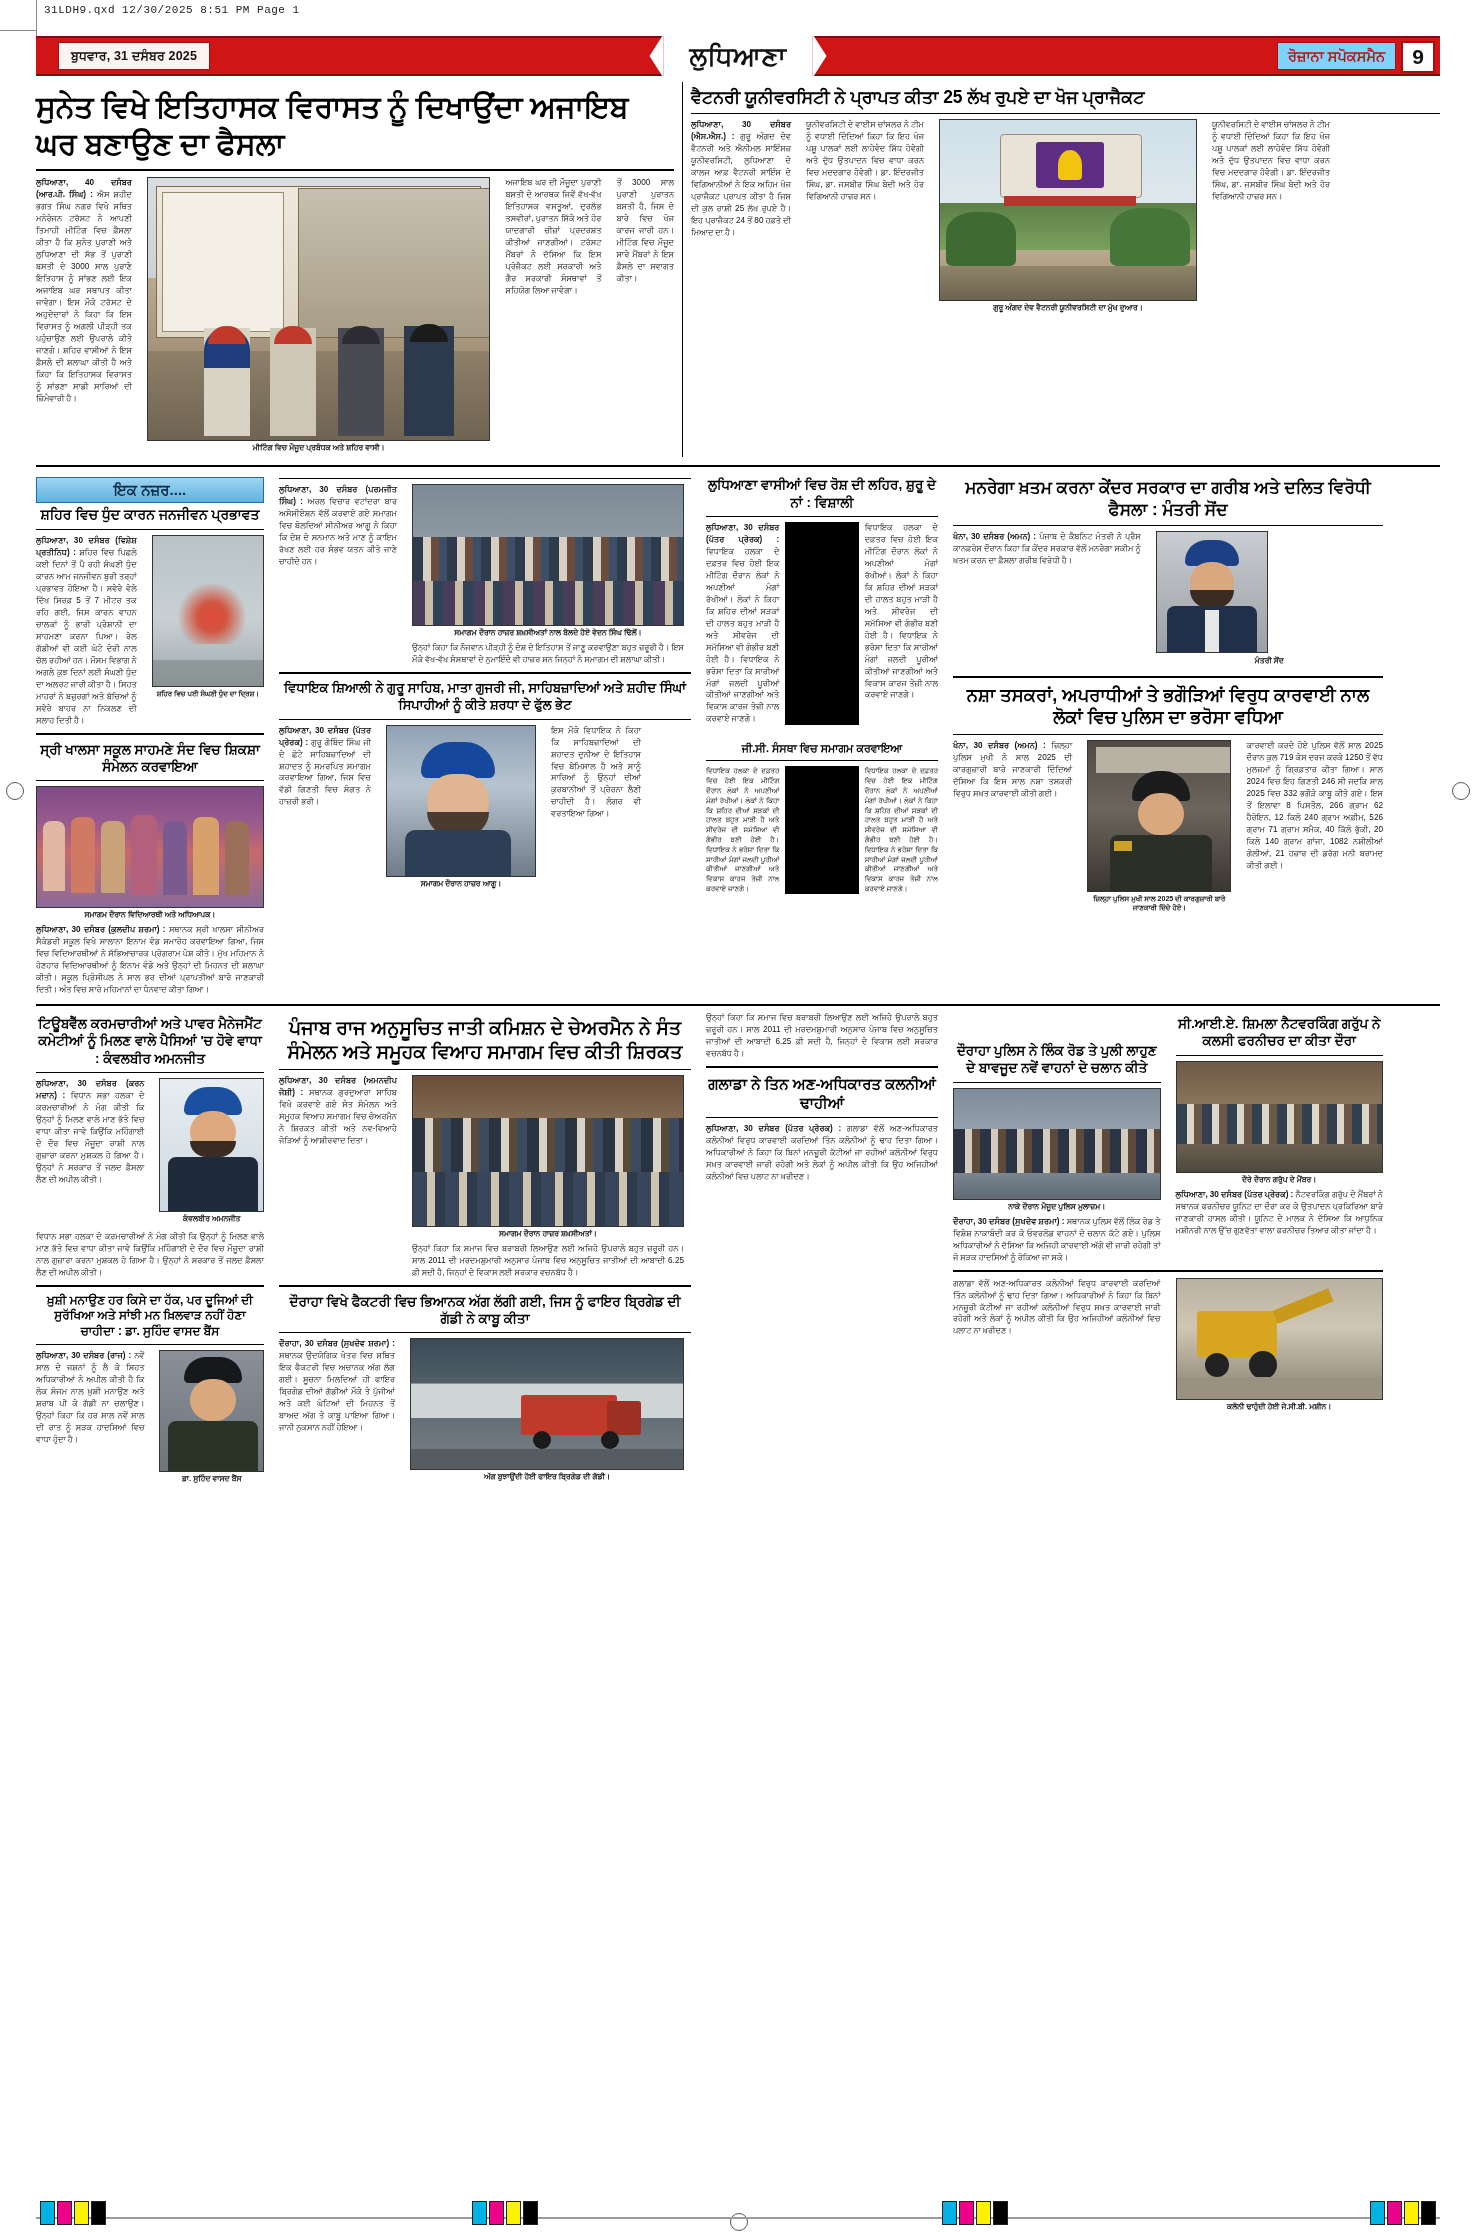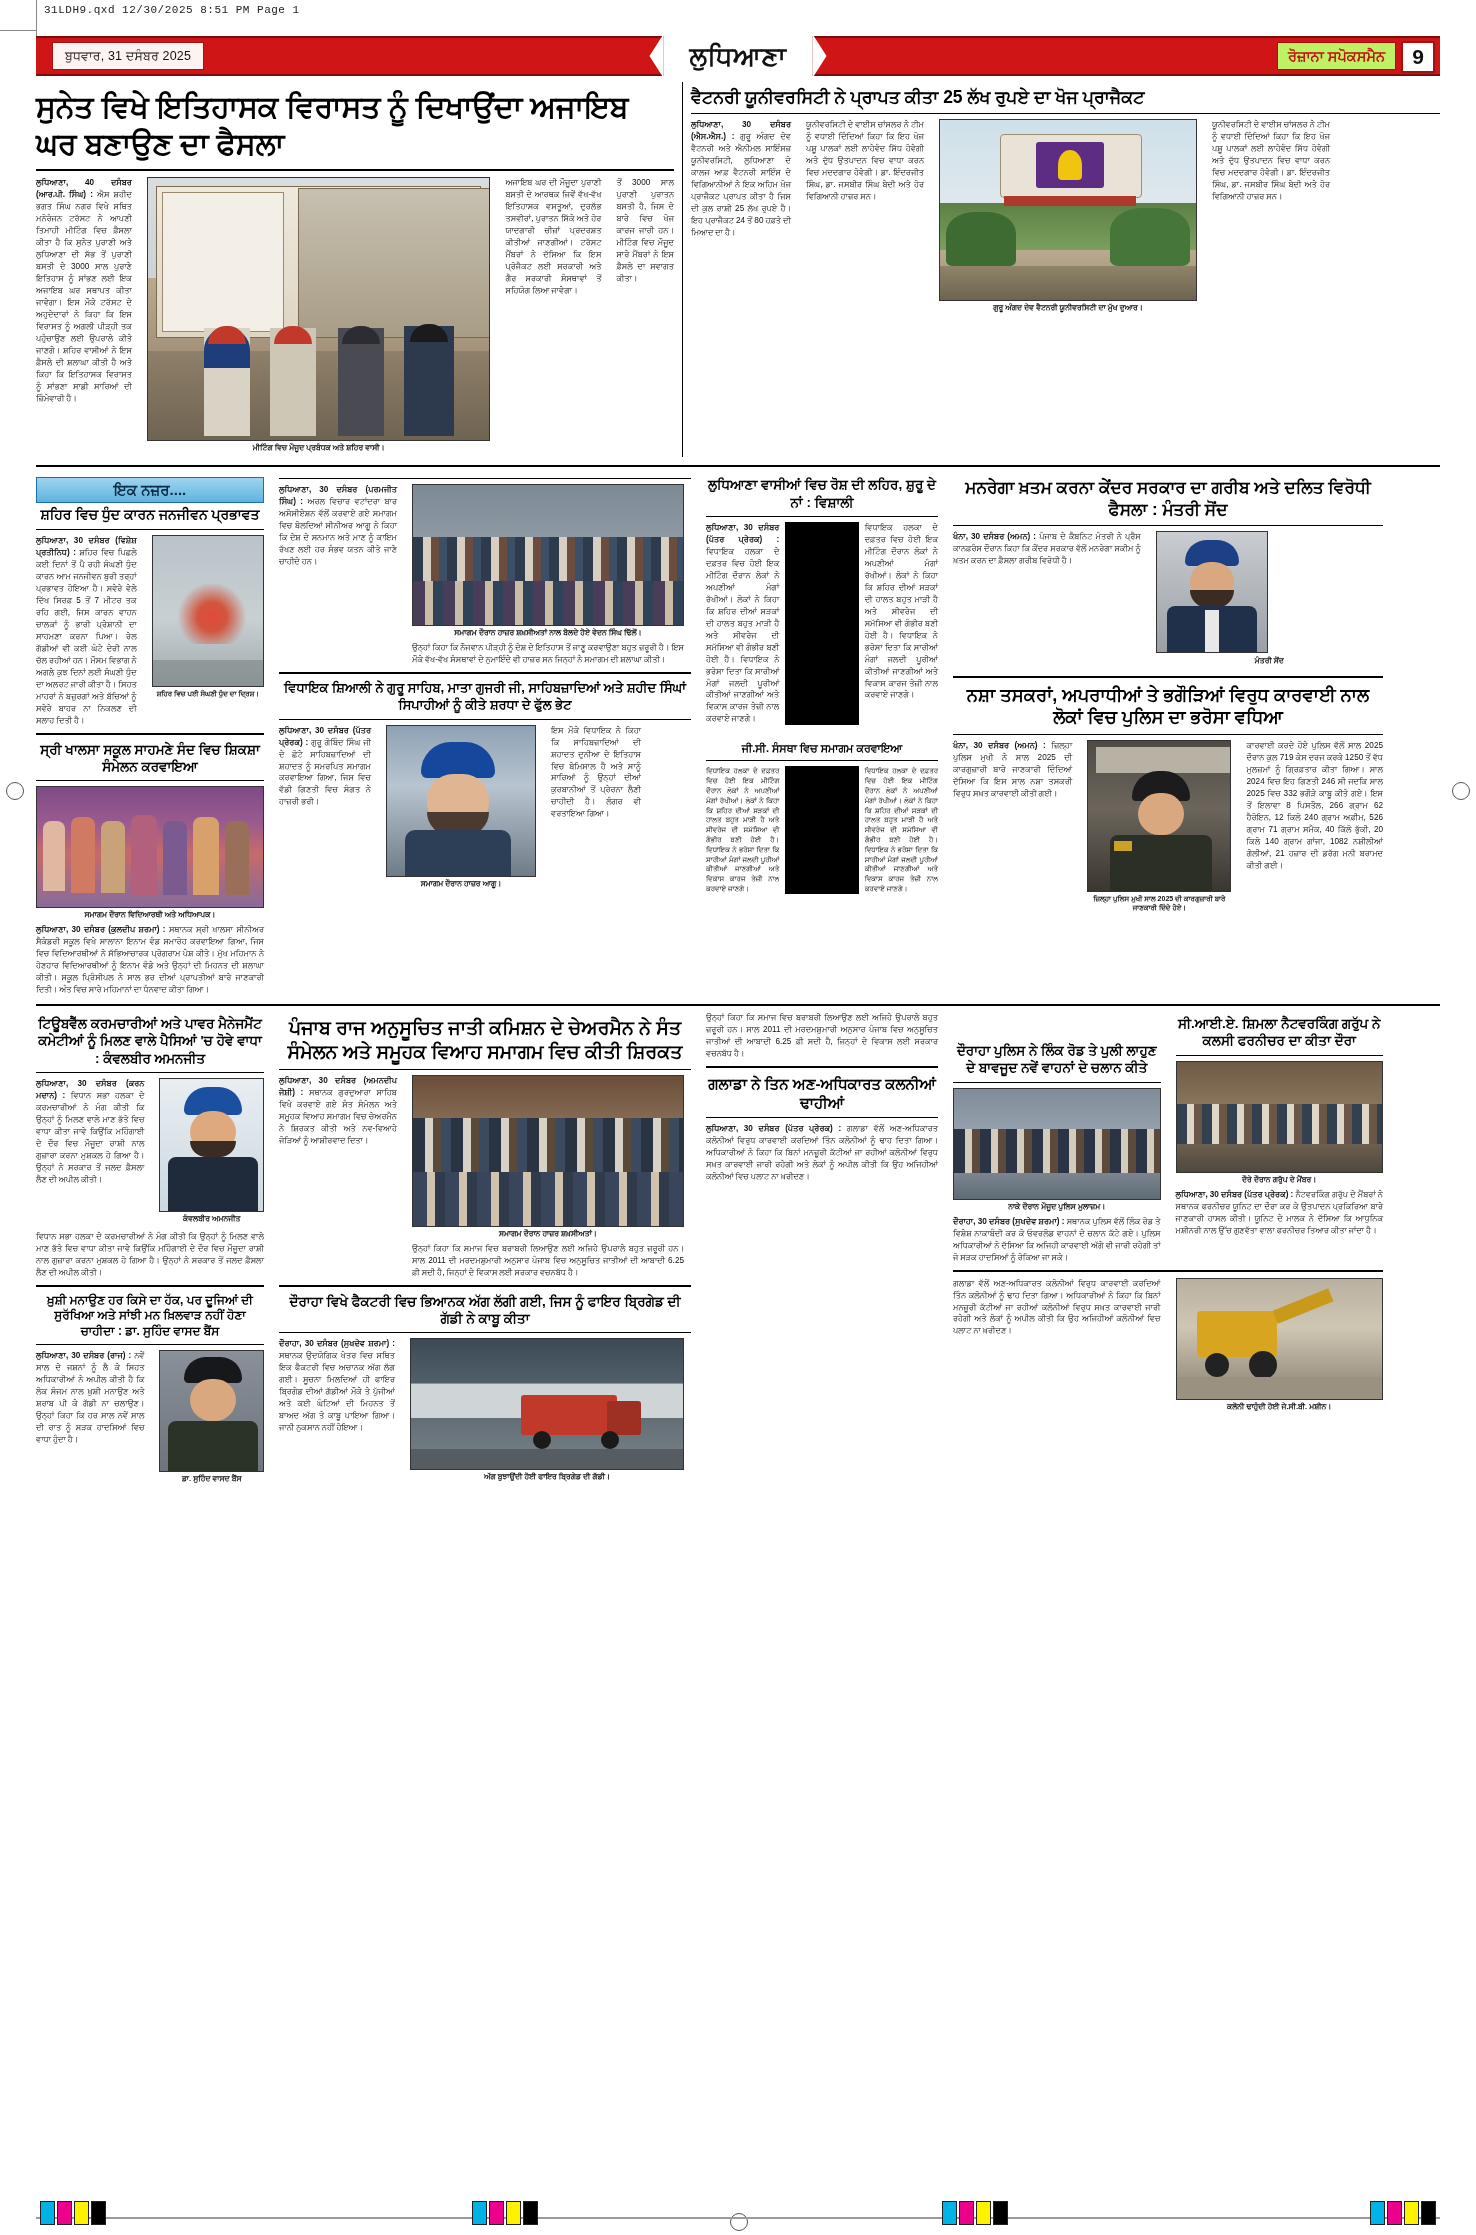--- a/index.html
+++ b/index.html
@@ -23,37 +23,37 @@
   .cm-b{left:730px;bottom:4px;}
 
   .sheet{position:absolute;left:36px;top:36px;width:1404px;height:2176px;}
 
   
   .masthead{
     position:relative;height:36px;background:#cf1516;border-top:2px solid #7d0c0c;
     border-bottom:2px solid #7d0c0c;margin:0 0 6px 0;
   }
   .mh-date{
-    position:absolute;left:16px;top:4px;height:26px;background:#fdf3f0;border:1px solid #a51111;
-    display:flex;align-items:center;padding:0 12px;font-size:12.5px;font-weight:normal;color:#111;
+    position:absolute;left:22px;top:4px;height:26px;background:#fdf3f0;border:1px solid #a51111;
+    display:flex;align-items:center;padding:0 12px;font-size:12.5px;font-weight:bold;color:#111;
     letter-spacing:.2px;
   }
   .mh-center{
     position:absolute;left:50%;transform:translateX(-50%);top:-4px;height:44px;background:#fff;
     display:flex;align-items:center;justify-content:center;padding:0 26px;
     font-size:26px;font-weight:bold;color:#111;letter-spacing:.5px;
   }
   .mh-center:before,.mh-center:after{
     content:"";position:absolute;top:0;width:0;height:0;border-top:22px solid transparent;
     border-bottom:22px solid transparent;
   }
   .mh-center:before{left:-14px;border-right:14px solid #fff;}
   .mh-center:after{right:-14px;border-left:14px solid #fff;}
   .mh-right{
-    position:absolute;right:44px;top:4px;height:26px;background:#bef264;border:1px solid #a51111;
+    position:absolute;right:44px;top:4px;height:26px;background:#7dd3fc;border:1px solid #a51111;
     display:flex;align-items:center;padding:0 10px;font-size:14.5px;font-weight:bold;color:#c21212;
   }
   .mh-page{
     position:absolute;right:5px;top:3px;width:30px;height:28px;background:#fff;border:2px solid #a51111;
     display:flex;align-items:center;justify-content:center;font-size:21px;font-weight:bold;color:#111;
   }
 
   
   .cols{display:flex;gap:0;}
   .colrule{width:1px;background:#000;margin:0 7px;flex:0 0 1px;}

